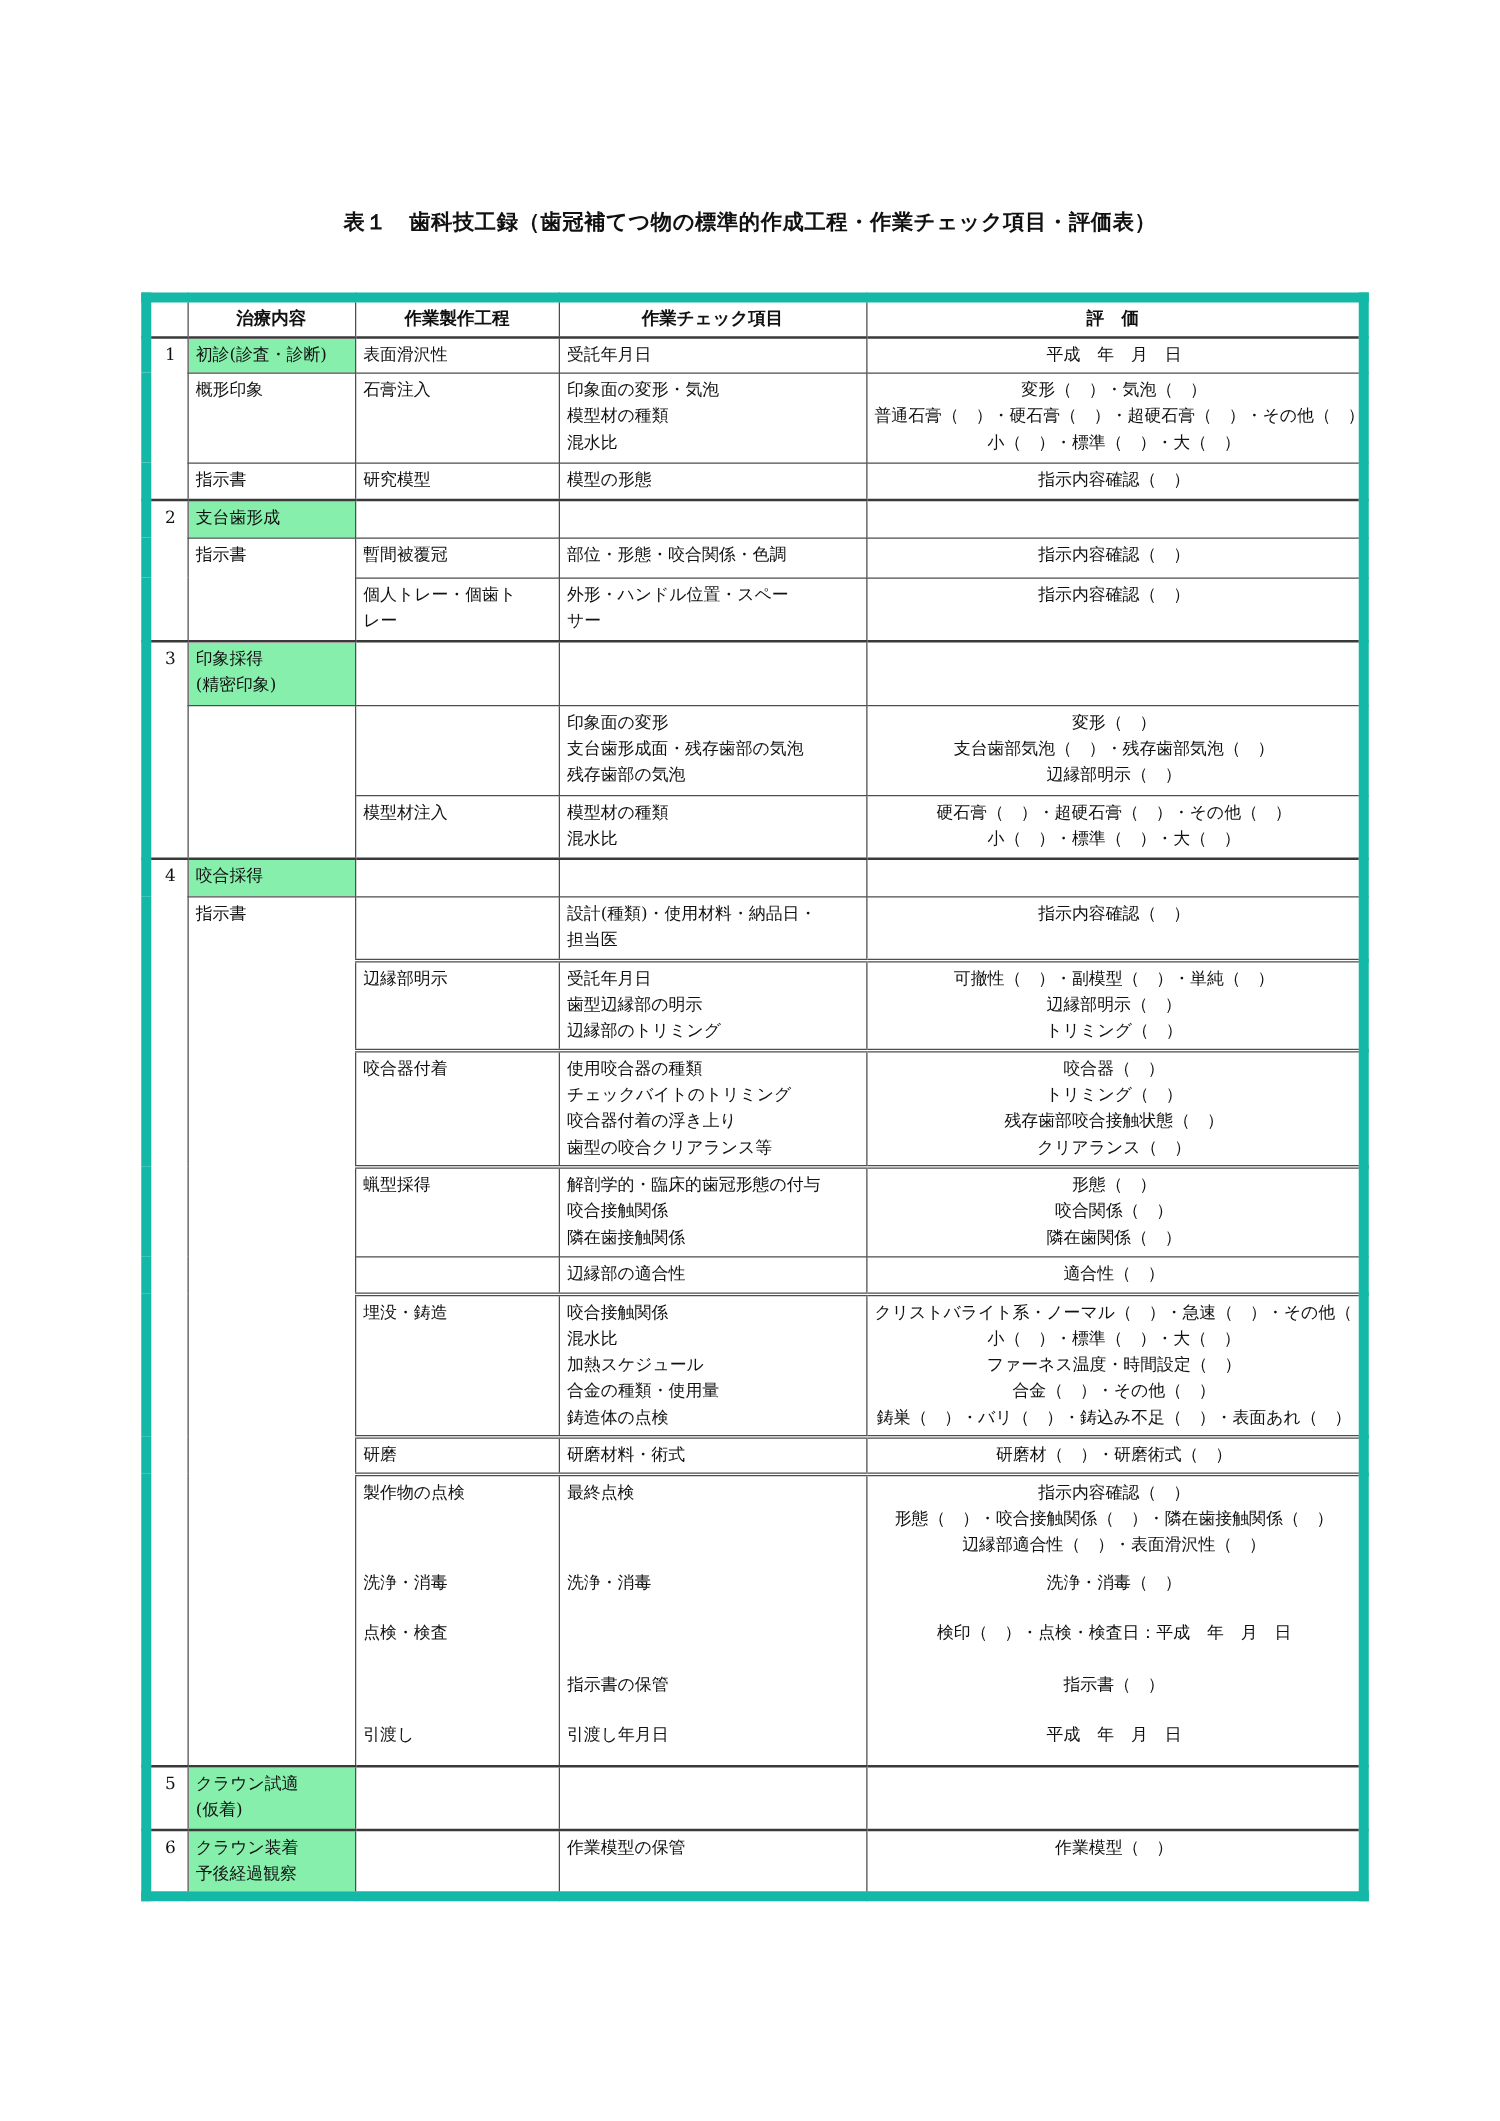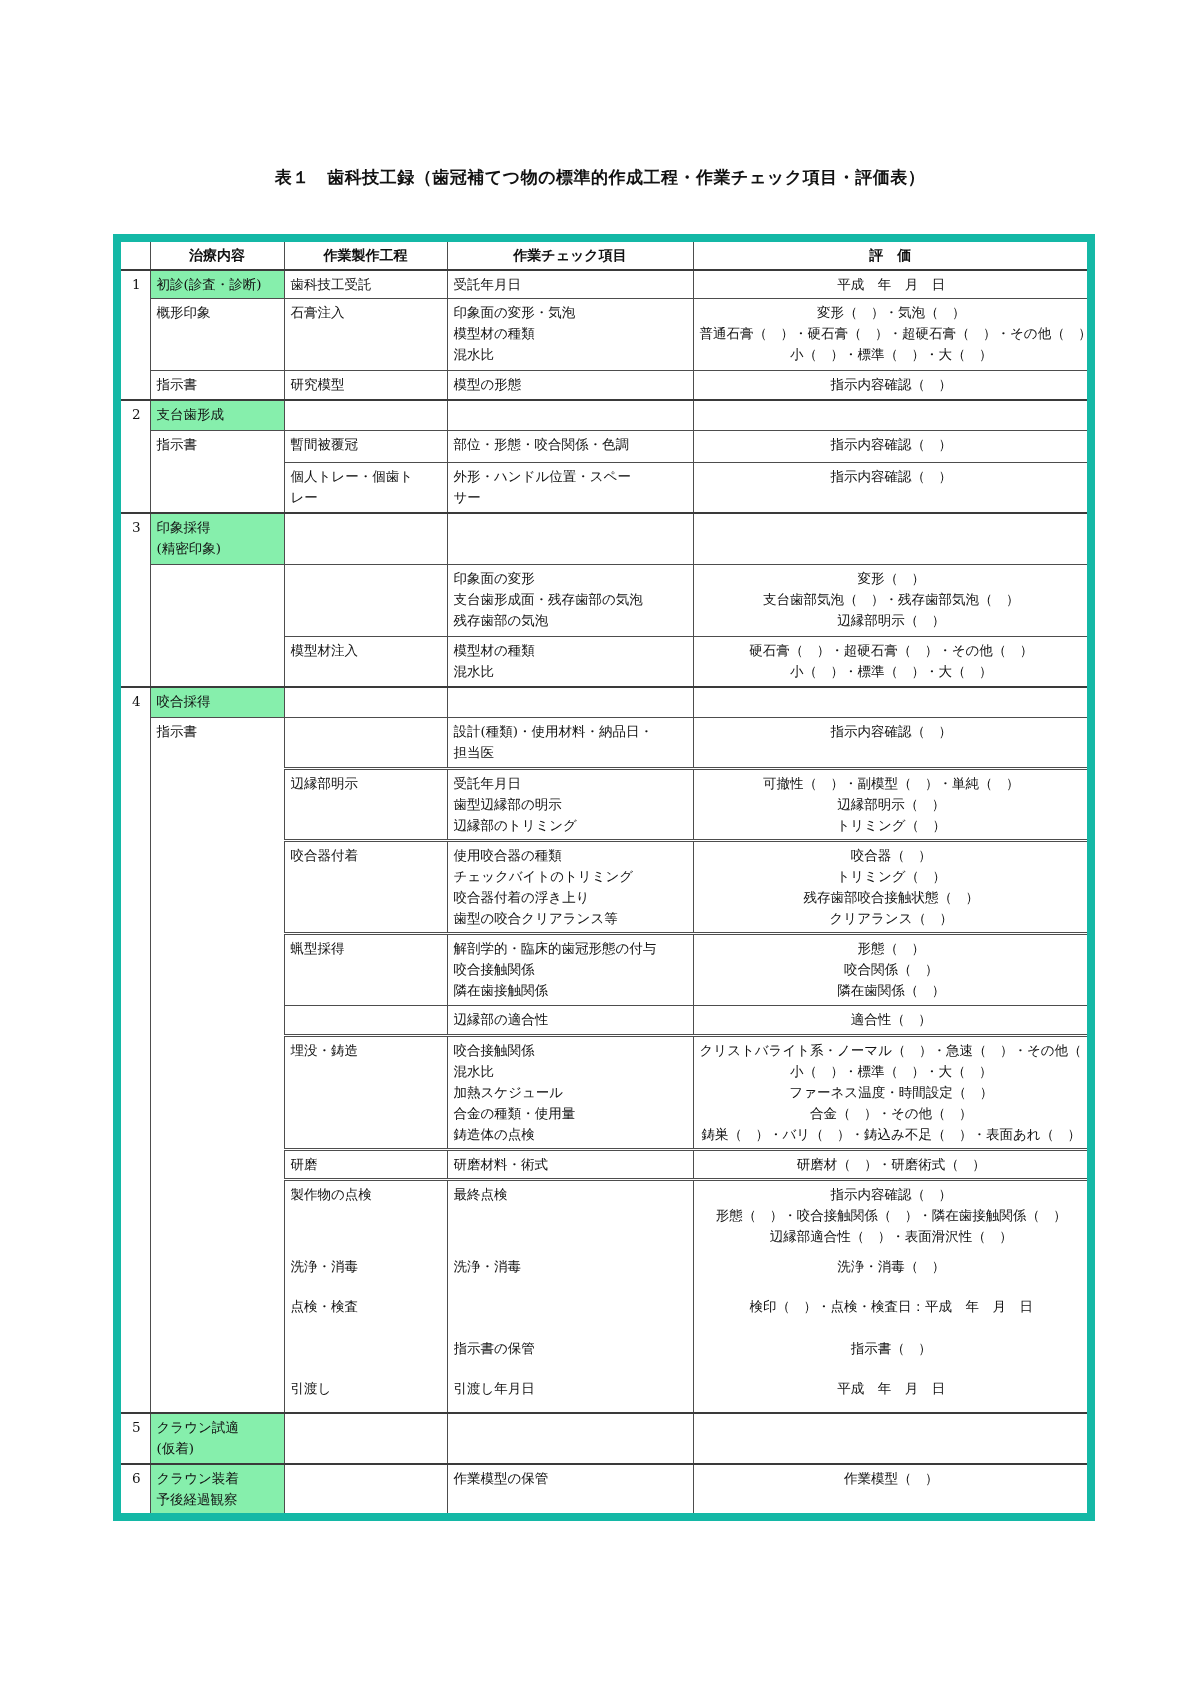--- a/index.html
+++ b/index.html
@@ -43,21 +43,21 @@
           <th>作業製作工程</th>
           <th>作業チェック項目</th>
           <th>評　価</th>
         </tr>
         <tr class="sec" style="height:28px">
           <td class="num" rowspan="3">1</td>
           <td class="treat shaded" rowspan="1">
             <div class="ln">初診(診査・診断)</div>
           </td>
           <td>
-            <div class="ln">歯科技工受託</div>
+            <div class="ln">表面滑沢性</div>
           </td>
           <td>
             <div class="ln">受託年月日</div>
           </td>
           <td class="evalc">
             <div class="ln">平成　年　月　日</div>
           </td>
         </tr>
         <tr style="height:72px">
           <td class="treat indent" rowspan="1">

